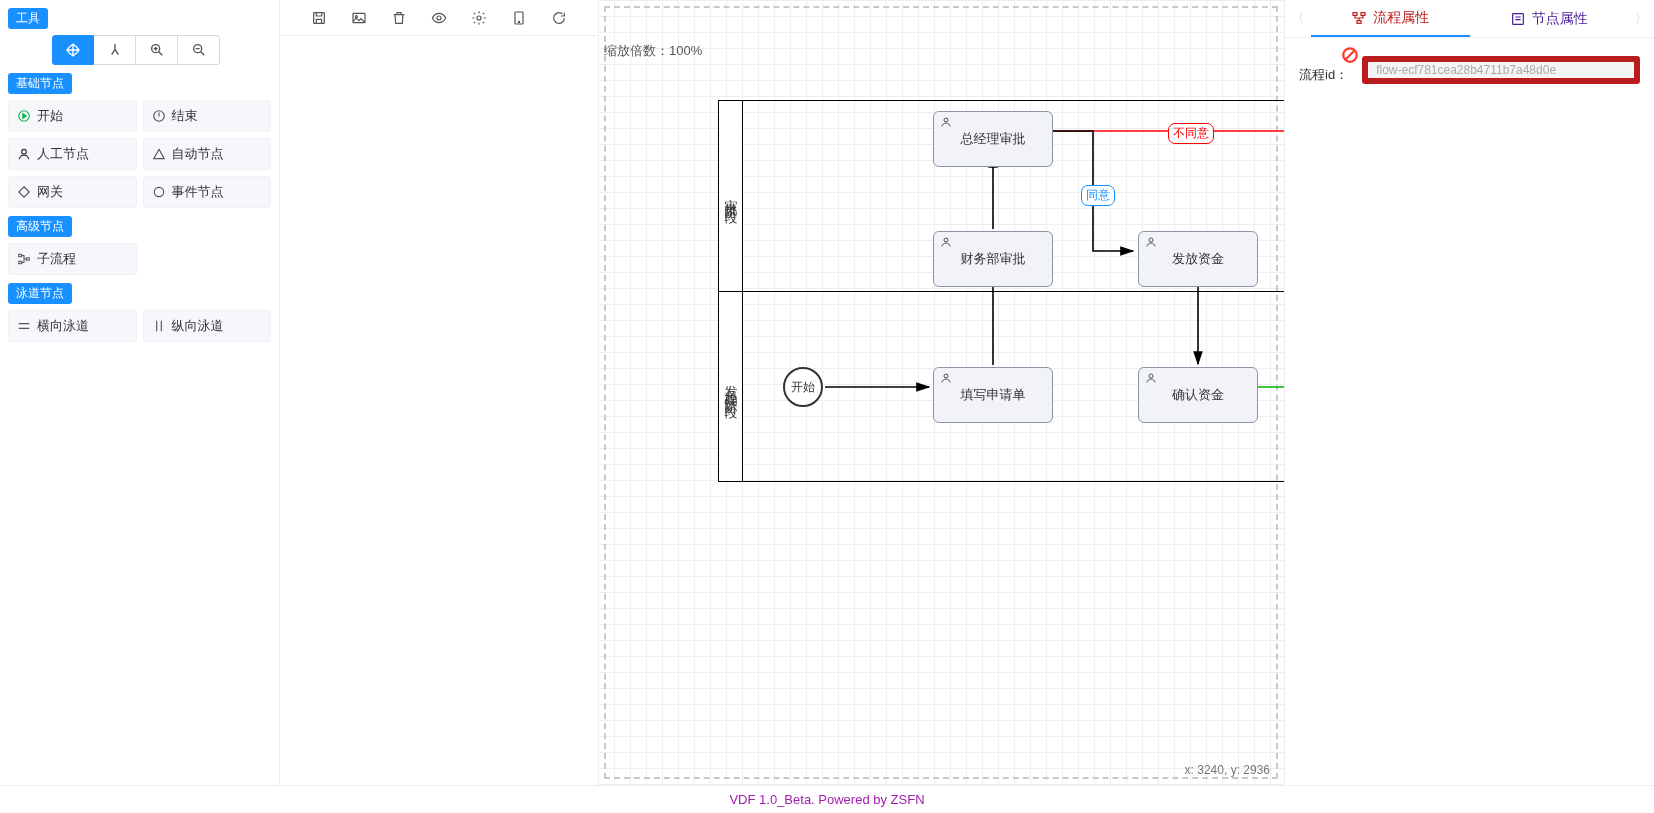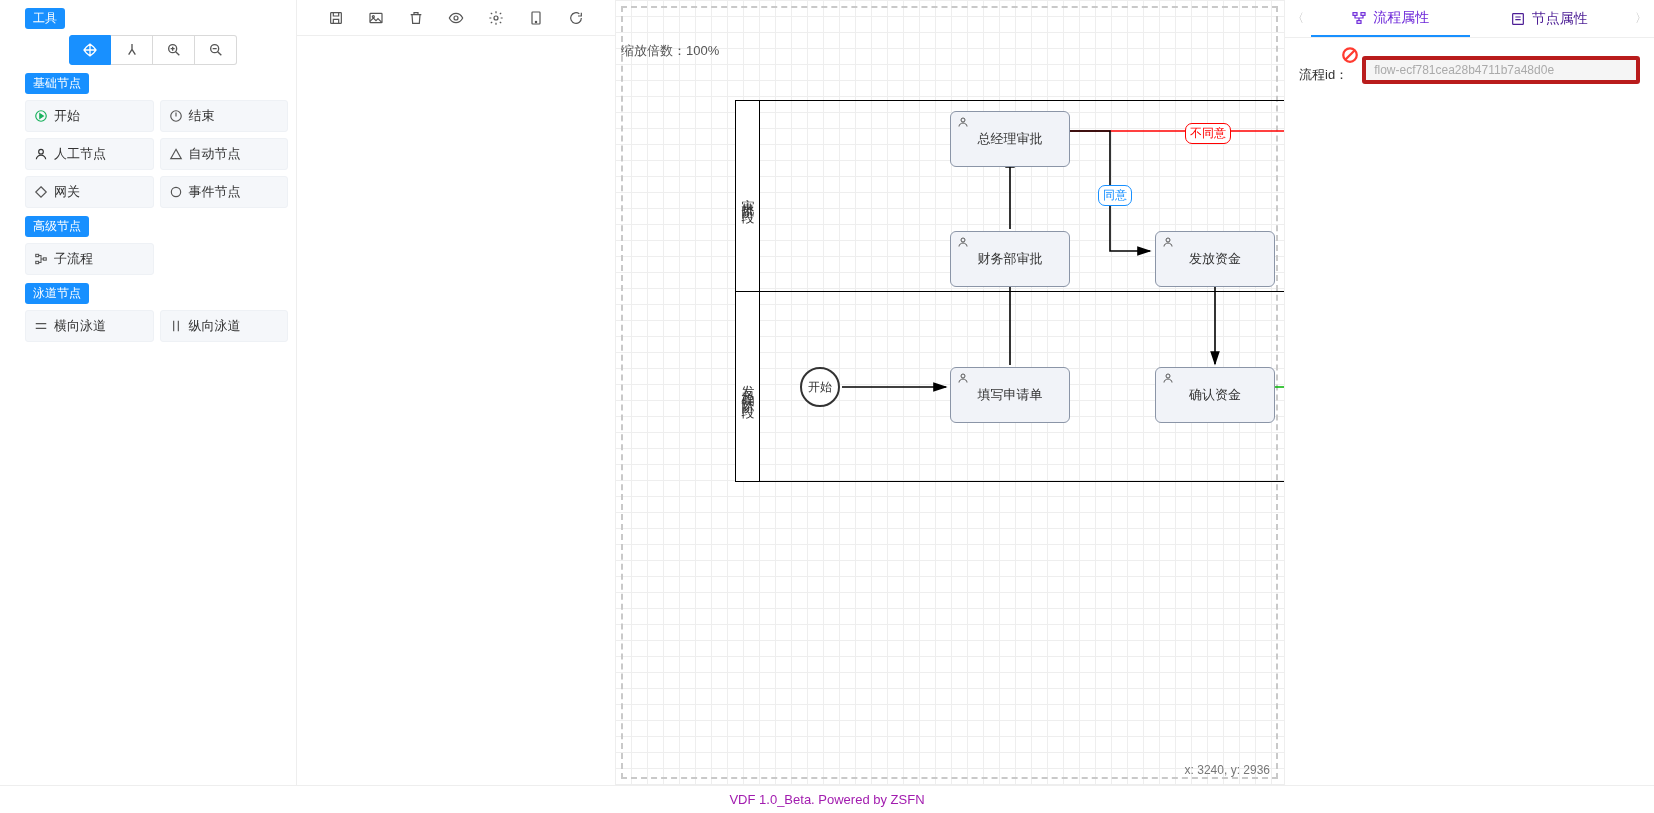--- a/index.html
+++ b/index.html
@@ -1,20 +1,20 @@
 <!DOCTYPE html>
 <html><head>
 <meta charset="utf-8">
 <style>
 * { box-sizing: border-box; margin: 0; padding: 0; }
 html, body { height: 100%; font-family: -apple-system, "PingFang SC", "Microsoft YaHei", sans-serif; font-size: 13px; color: #333; }
 body { display: flex; flex-direction: column; }
 
 .app { flex: 1; display: flex; min-height: 0; }
-.sidebar { width: 280px; padding: 8px; border-right: 1px solid #eee; margin-left: 17px; }
+.sidebar { width: 280px; padding: 8px; border-right: 1px solid #eee; }
 .canvas-wrap { flex: 1; display: flex; flex-direction: row; position: relative; }
 .right-panel { width: 370px; border-left: 1px solid #eee; display: flex; flex-direction: column; }
 
 .tag { display: inline-block; background: #1890ff; color: #fff; border-radius: 3px; padding: 2px 8px; font-size: 12px; margin-bottom: 6px; }
 
 .tool-row { display: flex; gap: 0; margin-left: 44px; margin-bottom: 8px; }
 .tool-btn { width: 42px; height: 30px; border: 1px solid #d9d9d9; background: #fff; display:flex; align-items:center; justify-content:center; cursor:pointer; }
 .tool-btn.active { background: #1890ff; border-color:#1890ff; color:#fff; }
 .tool-btn + .tool-btn { border-left: none; }
 .tool-btn:first-child { border-radius: 3px 0 0 3px; }
@@ -51,24 +51,24 @@
 .node-task .picon { position:absolute; left:6px; top:4px; color:#555; }
 
 svg.edge-layer { position:absolute; inset:0; width:100%; height:100%; pointer-events:none; }
 .edge-label { position:absolute; font-size:12px; padding:1px 4px; border:1px solid; border-radius:7px; background:#fff; }
 
 .footer { height:28px; display:flex; align-items:center; justify-content:center; font-size:13px; color:#a21caf; border-top:1px solid #eee; }
 
 .tabs { display:flex; align-items:center; height:38px; border-bottom:1px solid #eee; position:relative; }
 .tabs .nav-arrow { width:26px; text-align:center; color:#bbb; font-size:12px; }
 .tab { flex:1; display:flex; align-items:center; justify-content:center; gap:6px; cursor:pointer; font-size:14px; color:#4c1d95; height:100%; }
-.tab.active { color:#6d28d9; border-bottom:2px solid #1890ff; }
+.tab.active { color:#b91c1c; border-bottom:2px solid #1890ff; }
 
 .form-row { display:flex; align-items:flex-end; gap:14px; padding: 18px 14px; font-size:13px; position:relative; }
-.form-row input { flex:1; height:28px; border:4px solid #b91c1c; border-radius:3px; padding:0 8px; background:#f5f5f5; color:#aaa; font-size:12px; }
+.form-row input { flex:1; height:28px; border:6px solid #b91c1c; border-radius:3px; padding:0 8px; background:#f5f5f5; color:#aaa; font-size:12px; }
 .forbid-badge { position:absolute; left:56px; top:8px; width:18px; height:18px; }
 
 .ic { width:16px; height:16px; }
 </style>
 </head>
 <body>
 
 <div class="app">
 
   <div class="sidebar">

